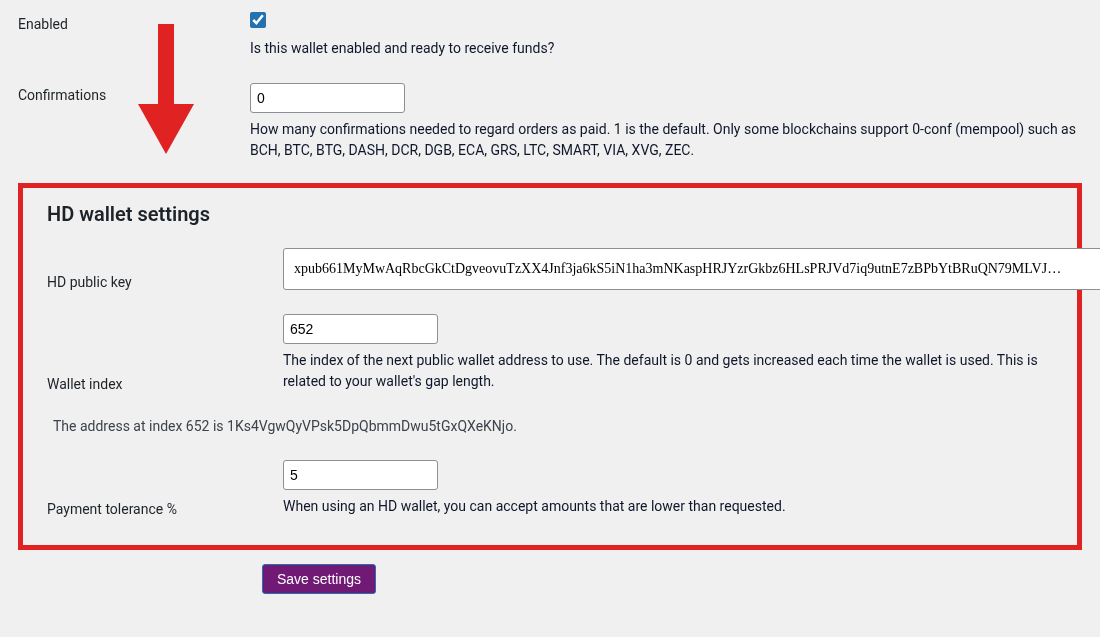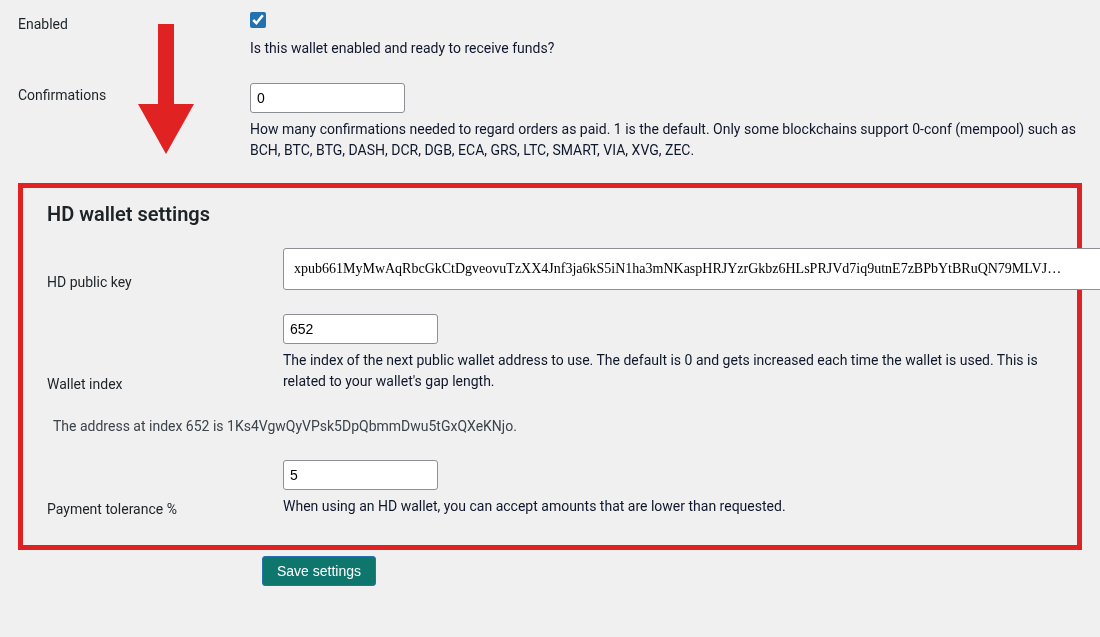--- a/index.html
+++ b/index.html
@@ -86,29 +86,29 @@
     .section-box .form-label {
       width: 236px;
       padding-left: 0;
     }
     .address-note {
       padding: 14px 8px 14px 14px;
       font-size: 14px;
       color: #3c434a;
     }
     .btn-primary {
-      background: #0f766e;
+      background: #701a75;
       color: #fff;
       border: 1px solid #2271b1;
       border-radius: 3px;
       padding: 6px 14px;
       font-size: 14px;
       cursor: pointer;
       margin-left: 250px;
-      margin-top: 2px;
+      margin-top: 10px;
     }
     .arrow {
       position: absolute;
       left: 138px;
       top: 24px;
       pointer-events: none;
     }
     .inline-top {
       display: flex;
       flex-direction: column;

